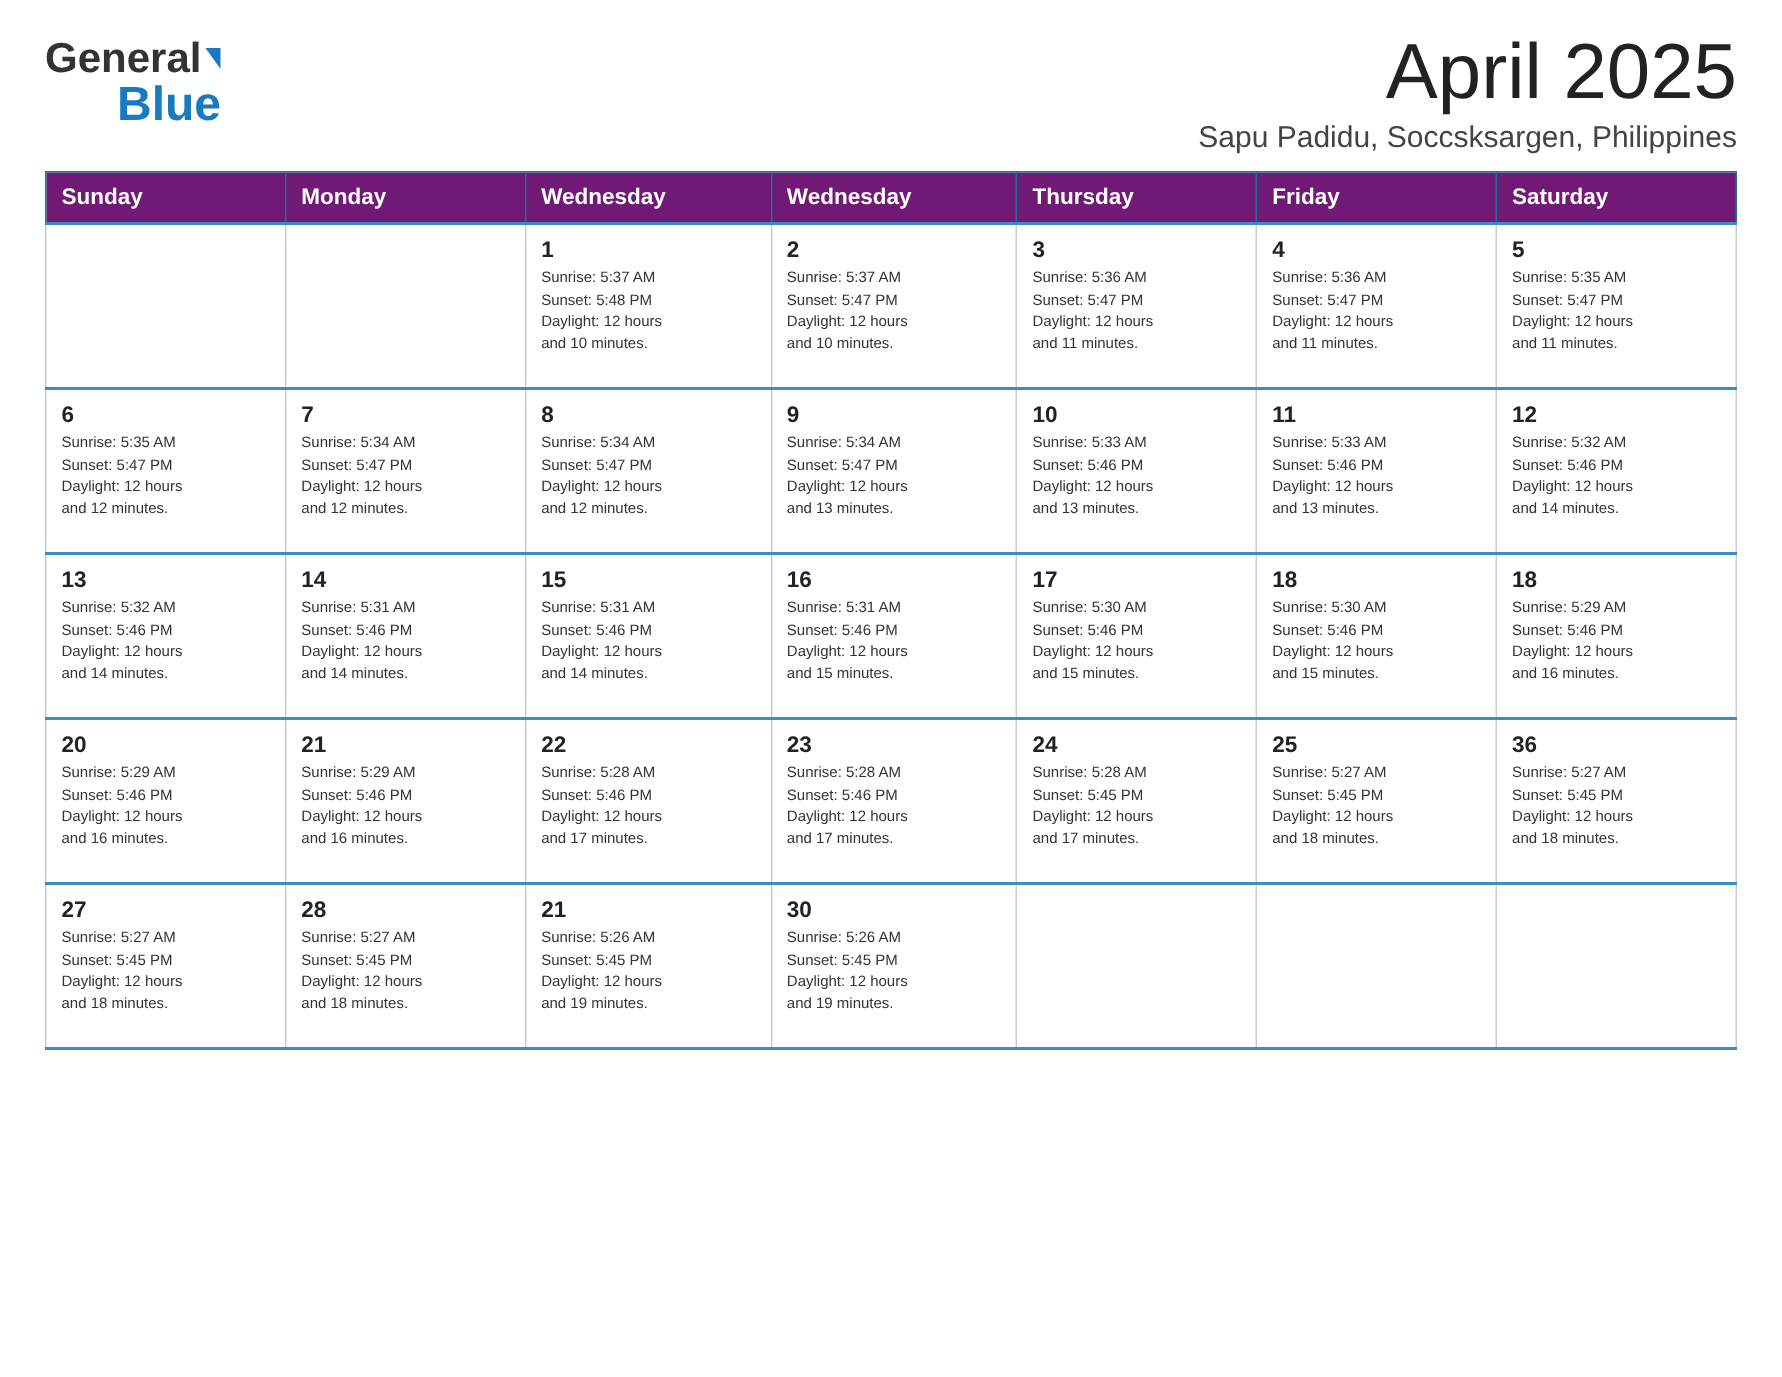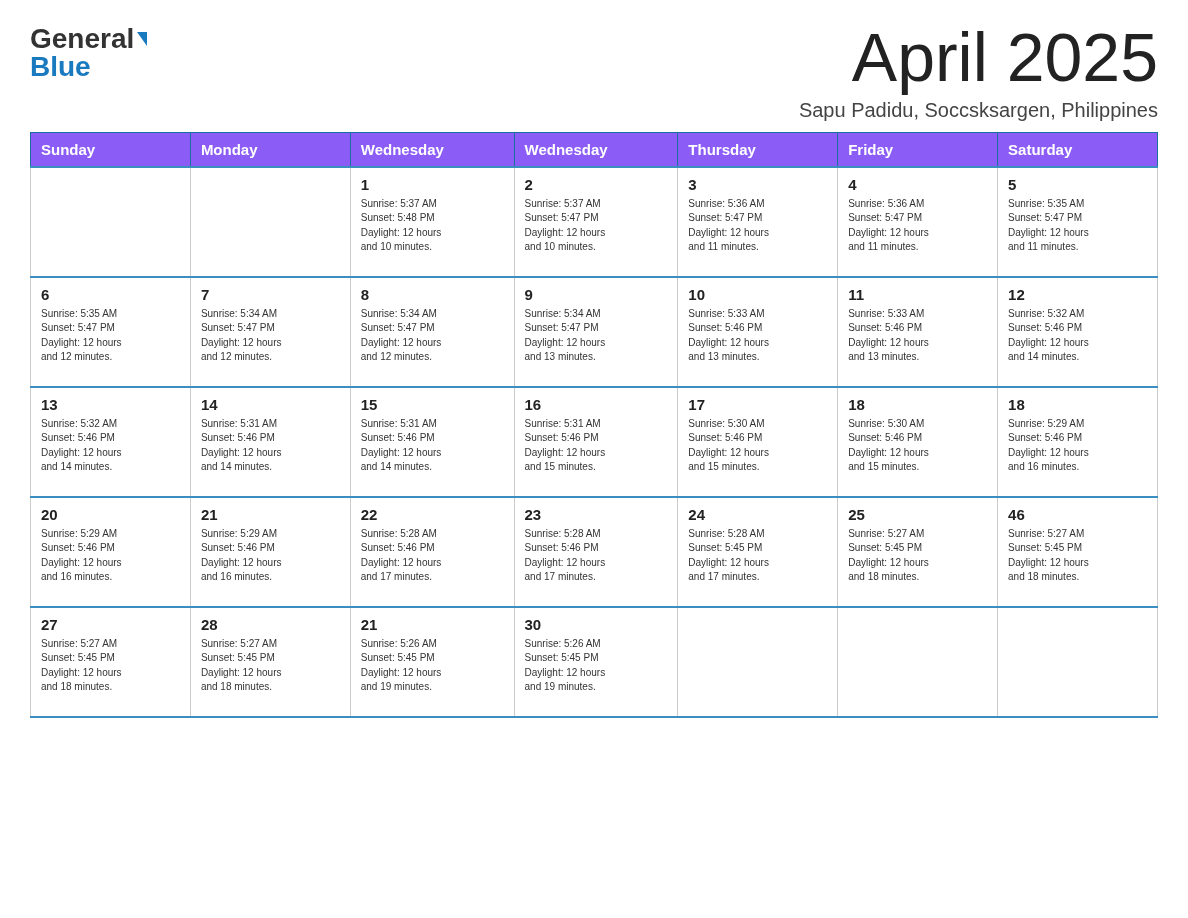--- a/index.html
+++ b/index.html
@@ -22,56 +22,57 @@
       align-items: flex-start;
       padding-top: 5px;
     }
     .logo-general {
       font-size: 28px;
       font-weight: bold;
       color: #333;
       line-height: 1;
     }
     .logo-blue {
-      font-size: 28px;
+      font-size: 32px;
       font-weight: bold;
       color: #1a7abf;
       line-height: 1;
+      margin-left: 48px;
     }
     .logo-triangle {
       display: inline-block;
       width: 0;
       height: 0;
       border-left: 10px solid transparent;
       border-right: 0px solid transparent;
       border-top: 14px solid #1a7abf;
       margin-left: 3px;
       vertical-align: middle;
     }
     .title-block {
       text-align: right;
     }
     .month-title {
-      font-size: 68px;
+      font-size: 52px;
       font-weight: normal;
       color: #222;
       line-height: 1.1;
     }
     .location-title {
       font-size: 20px;
       color: #444;
       margin-top: 4px;
     }
     .calendar-table {
       width: 100%;
       border-collapse: collapse;
       margin-top: 10px;
     }
     .calendar-table thead tr {
-      background-color: #8b5cf6;
+      background-color: #701a75;
     }
     .calendar-table thead th {
       color: #fff;
       font-size: 15px;
       font-weight: bold;
       padding: 8px 10px;
       text-align: left;
       border: 1px solid #1a6fa0;
     }
     .calendar-table tbody tr {
@@ -316,21 +317,21 @@
 and 17 minutes.</div>
         </td>
         <td>
           <div class="day-number">25</div>
           <div class="day-info" style="white-space: pre-line;">Sunrise: 5:27 AM
 Sunset: 5:45 PM
 Daylight: 12 hours
 and 18 minutes.</div>
         </td>
         <td>
-          <div class="day-number">46</div>
+          <div class="day-number">36</div>
           <div class="day-info" style="white-space: pre-line;">Sunrise: 5:27 AM
 Sunset: 5:45 PM
 Daylight: 12 hours
 and 18 minutes.</div>
         </td>
       </tr>
       <tr>
         <td>
           <div class="day-number">27</div>
           <div class="day-info" style="white-space: pre-line;">Sunrise: 5:27 AM

